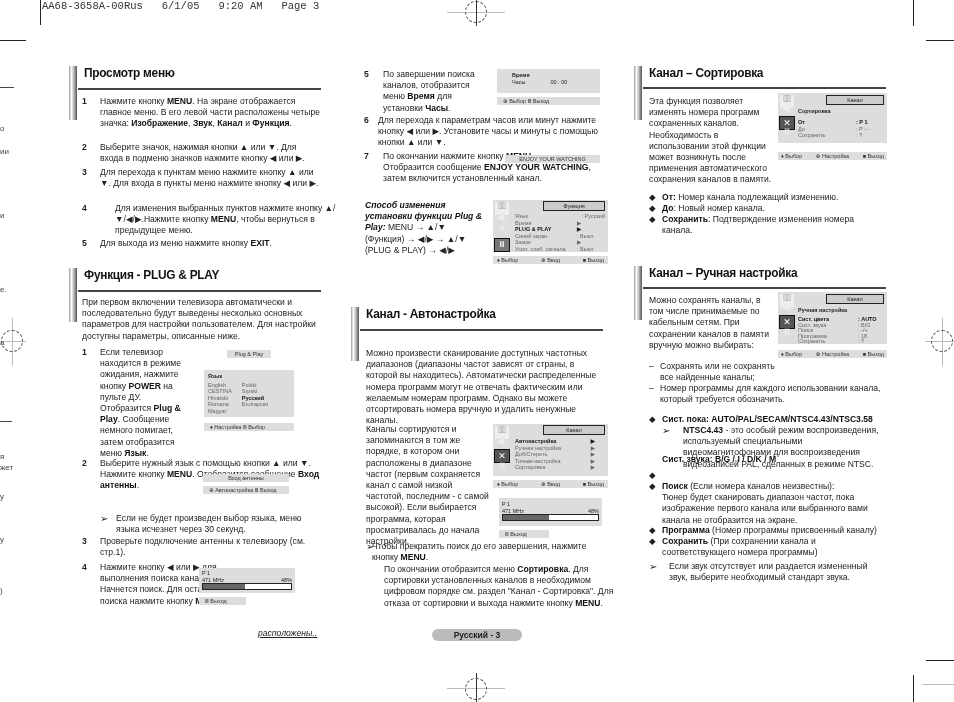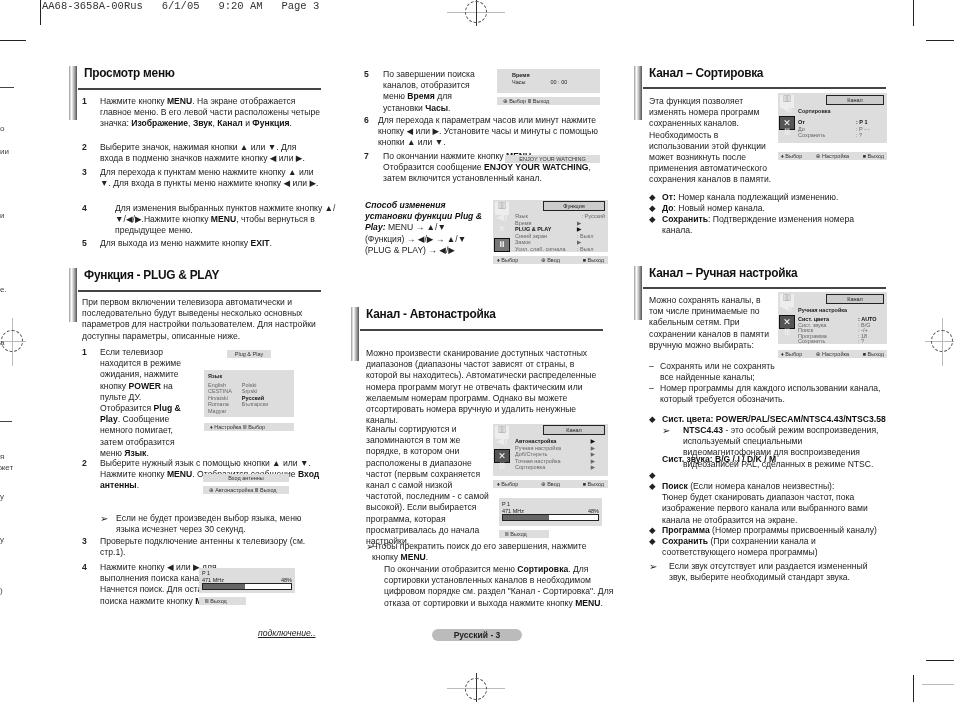--- a/index.html
+++ b/index.html
@@ -125,21 +125,21 @@
   <div>P 1</div>
   <div style="display:flex;justify-content:space-between">
       <span>471 MHz</span>
       <span>48%</span>
     </div>
   <div class="prog" style="position:relative;width:90px">
       <i style="width:48%"></i>
     </div>
 </div>
 <div class="osdbar" style="left:199px;top:597px;width:47px">Ⅲ Выход</div>
-<div class="abs cont" style="left:258px;top:628px">подключение..</div>
+<div class="abs cont" style="left:258px;top:628px">расположены..</div>
 
 <div class="num" style="left:364px;top:69px">5</div>
 <div class="item" style="left:383px;top:69px;width:100px">По завершении поиска каналов, отобразится меню <b>Время</b> для установки <b>Часы</b>.</div>
 <div class="osd" style="left:497px;top:69px;width:103px;height:24px;padding:3px 15px;color:#222">
   <div style="font-weight:bold">Время</div>
   <div style="display:flex;gap:25px">
       <span>Часы</span>
       <span>00 : 00</span>
     </div>
 </div>
@@ -330,21 +330,21 @@
     <span>⊕ Настройка</span>
     <span>■ Выход</span>
 </div>
 
 <div class="abs" style="left:649px;top:361px">–</div>
 <div class="item" style="left:660px;top:361px;width:130px">Сохранять или не сохранять все найденные каналы;</div>
 <div class="abs" style="left:649px;top:383px">–</div>
 <div class="item" style="left:660px;top:383px;width:230px">Номер программы для каждого использовании канала, который требуется обозначить.</div>
 
 <div class="bl" style="left:649px;top:414px">◆</div>
-<div class="item" style="left:662px;top:414px;width:240px"><b>Сист. цвета: POWER/PAL/SECAM/NTSC4.43/NTSC3.58</b></div>
+<div class="item" style="left:662px;top:414px;width:240px"><b>Сист. пока: AUTO/PAL/SECAM/NTSC4.43/NTSC3.58</b></div>
 <div class="abs" style="left:662px;top:425px;font-size:10px">➢</div>
 <div class="item" style="left:683px;top:425px;width:205px"><b>NTSC4.43</b> - это особый режим воспроизведения, используемый специальными видеомагнитофонами для воспроизведения видеозаписей PAL, сделанных в режиме NTSC.</div>
 <div class="bl" style="left:649px;top:470px">◆</div>
 <div class="item" style="left:662px;top:454px;width:220px"><b>Сист. звука: B/G / I / D/K / M</b></div>
 <div class="bl" style="left:649px;top:481px">◆</div>
 <div class="item" style="left:662px;top:481px;width:222px"><b>Поиск</b> (Если номера каналов неизвестны):<br>Тюнер будет сканировать диапазон частот, пока изображение первого канала или выбранного вами канала не отобразится на экране.</div>
 <div class="bl" style="left:649px;top:525px">◆</div>
 <div class="item" style="left:662px;top:525px;width:230px"><b>Программа</b> (Номер программы присвоенный каналу)</div>
 <div class="bl" style="left:649px;top:536px">◆</div>
 <div class="item" style="left:662px;top:536px;width:220px"><b>Сохранить</b> (При сохранении канала и соответствующего номера программы)</div>

